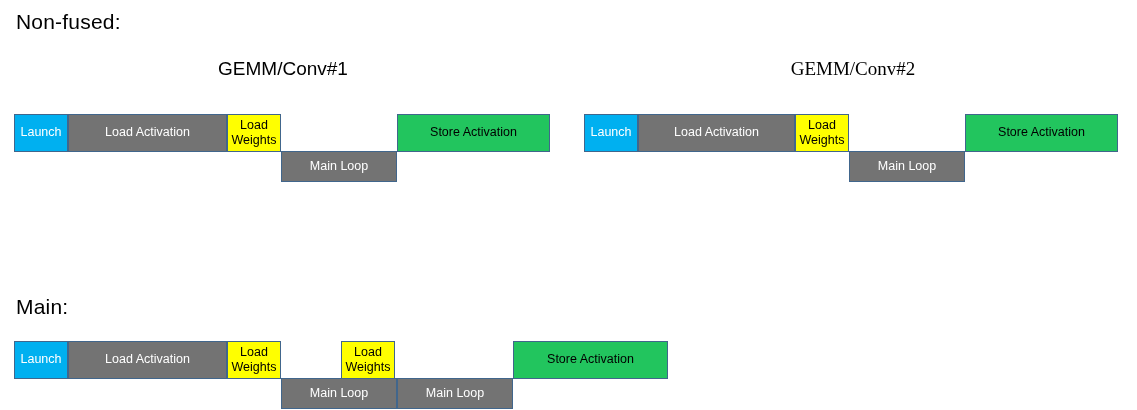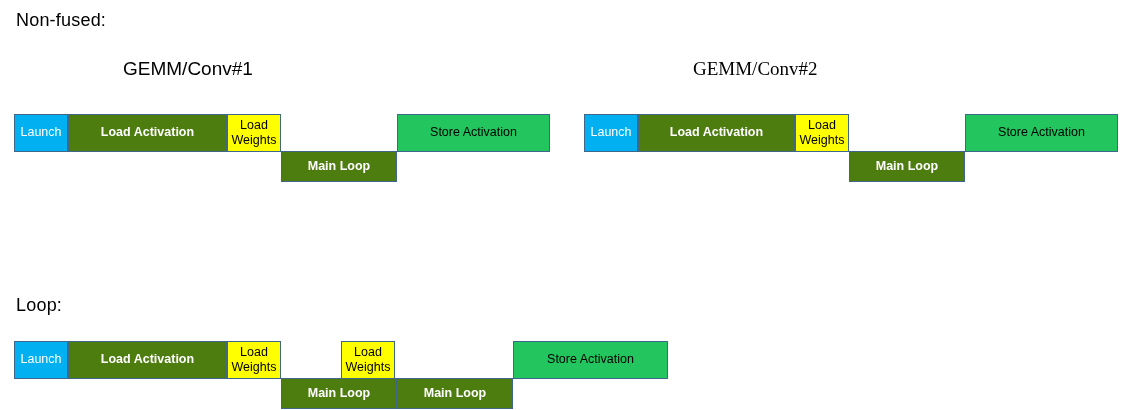--- a/index.html
+++ b/index.html
@@ -10,51 +10,52 @@
   body {
     width: 1137px;
     height: 410px;
     position: relative;
     overflow: hidden;
     font-family: "Liberation Sans", sans-serif;
     color: #000000;
   }
   .section-label {
     position: absolute;
-    font-size: 18px;
+    font-size: 21px;
     color: #000000;
     letter-spacing: 0.2px;
     white-space: nowrap;
   }
   #label-nonfused { left: 16px; top: 10px; }
   #label-fused    { left: 16px; top: 295px; }
 
   .group-title {
     position: absolute;
     font-size: 19px;
     color: #000000;
     white-space: nowrap;
+    text-align: center;
   }
   #title-gemm1 { left: 123px; top: 58px; width: 320px; }
   #title-gemm2 { left: 693px; top: 58px; width: 320px; font-family: Liberation Serif, serif; }
 
   .bar {
     position: absolute;
     box-sizing: border-box;
     border: 1px solid #41668c;
     display: flex;
     align-items: center;
     justify-content: center;
     font-size: 12.5px;
     line-height: 1.05;
     white-space: nowrap;
     overflow: hidden;
   }
   .bar.launch  { background: #00B0F0; color: #ffffff; }
-  .bar.purple  { background: #4d7c0f; color: #ffffff; font-weight: bold; }
+  .bar.purple  { background: #737373; color: #ffffff; }
   .bar.yellow  { background: #FFFF00; color: #000000; white-space: normal; text-align: center; }
   .bar.orange  { background: #22c55e; color: #000000; }
 
   .bar.yellow .lbl { display: block; line-height: 1.18; }
 </style>
 </head>
 <body>
 
 <div class="section-label" id="label-nonfused">Non-fused:</div>
 
@@ -101,21 +102,21 @@
 </div>
 
 <div class="bar purple" style="left: 849px; top: 151px; width: 116px; height: 31px;">
   <span class="lbl">Main Loop</span>
 </div>
 
 <div class="bar orange" style="left: 965px; top: 114px; width: 153px; height: 38px;">
   <span class="lbl">Store Activation</span>
 </div>
 
-<div class="section-label" id="label-fused">Loop:</div>
+<div class="section-label" id="label-fused">Main:</div>
 
 <div class="bar launch" style="left: 14px; top: 341px; width: 54px; height: 38px;">
   <span class="lbl">Launch</span>
 </div>
 
 <div class="bar purple" style="left: 68px; top: 341px; width: 159px; height: 38px;">
   <span class="lbl">Load Activation</span>
 </div>
 
 <div class="bar yellow" style="left: 227px; top: 341px; width: 54px; height: 38px;">

